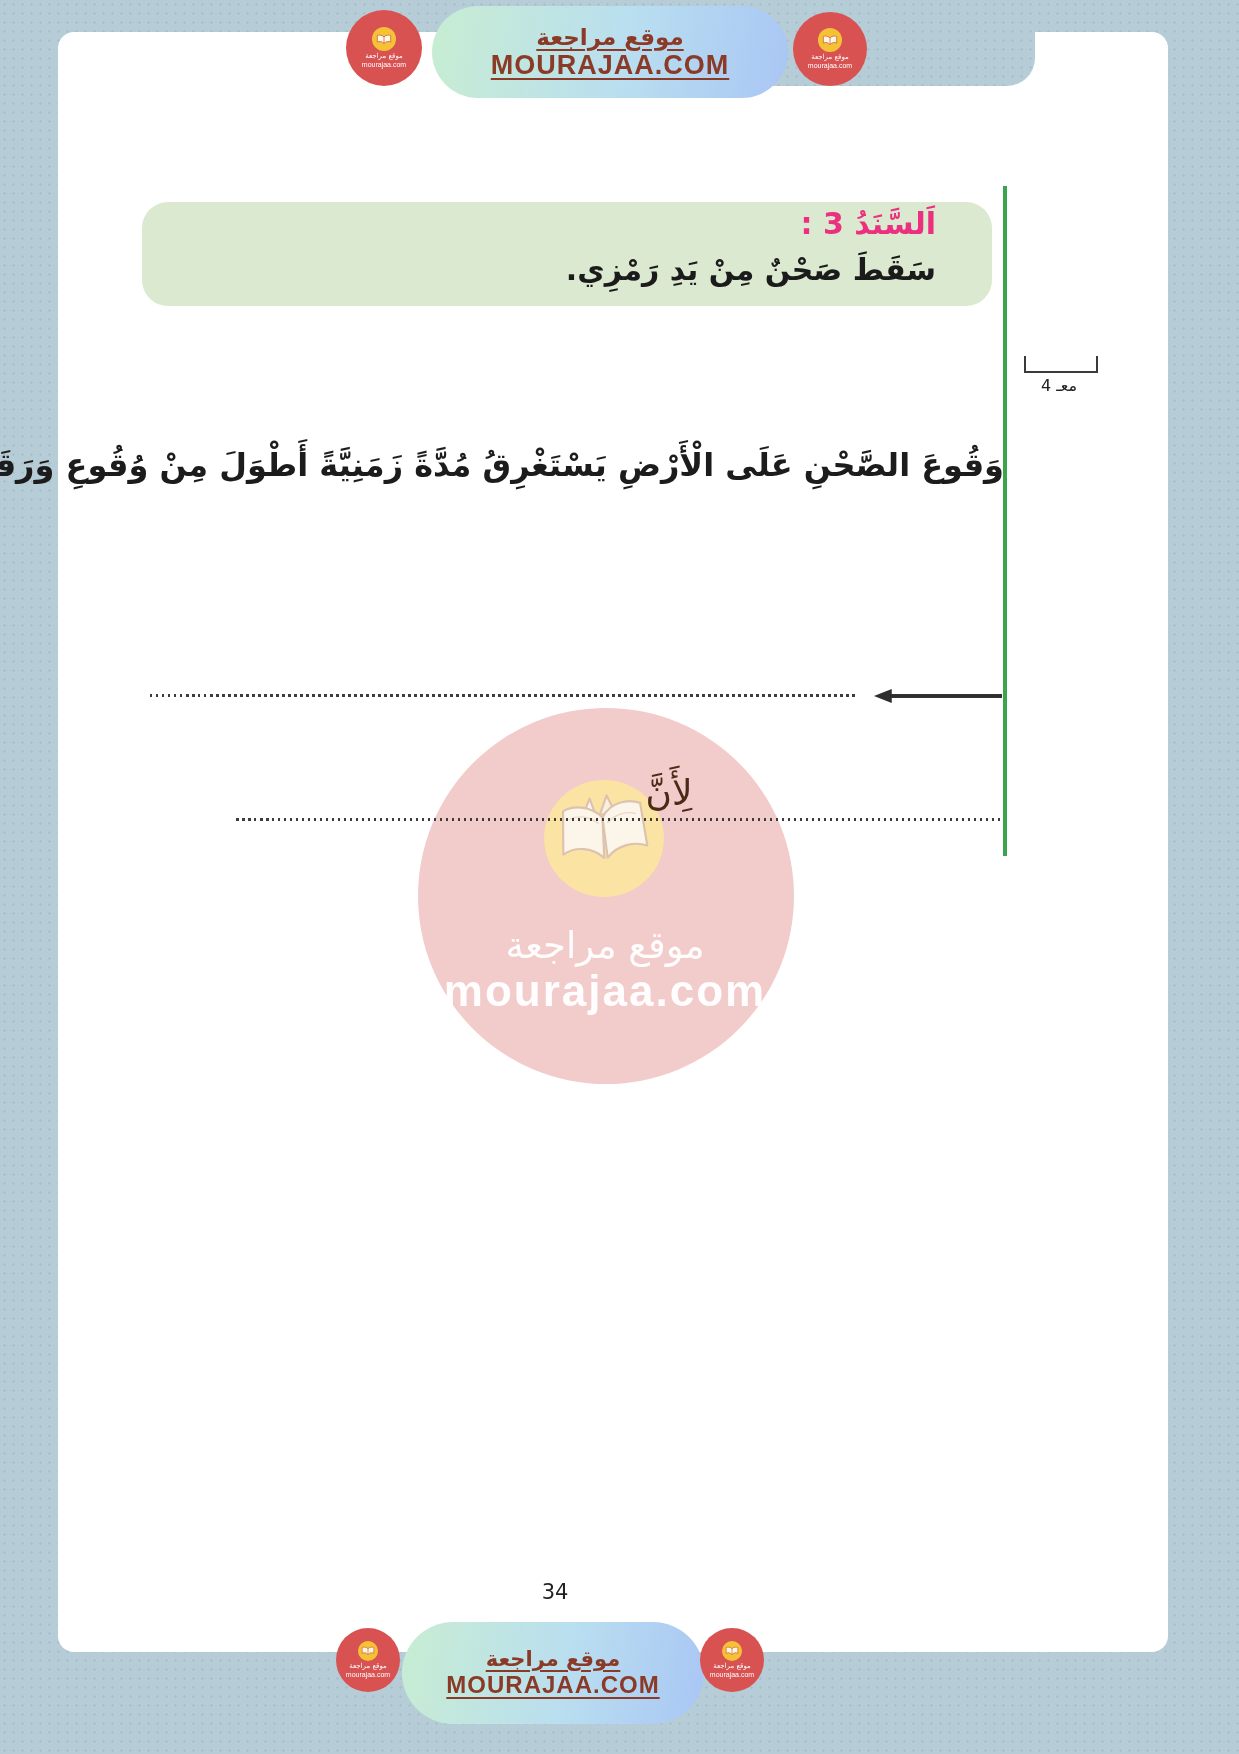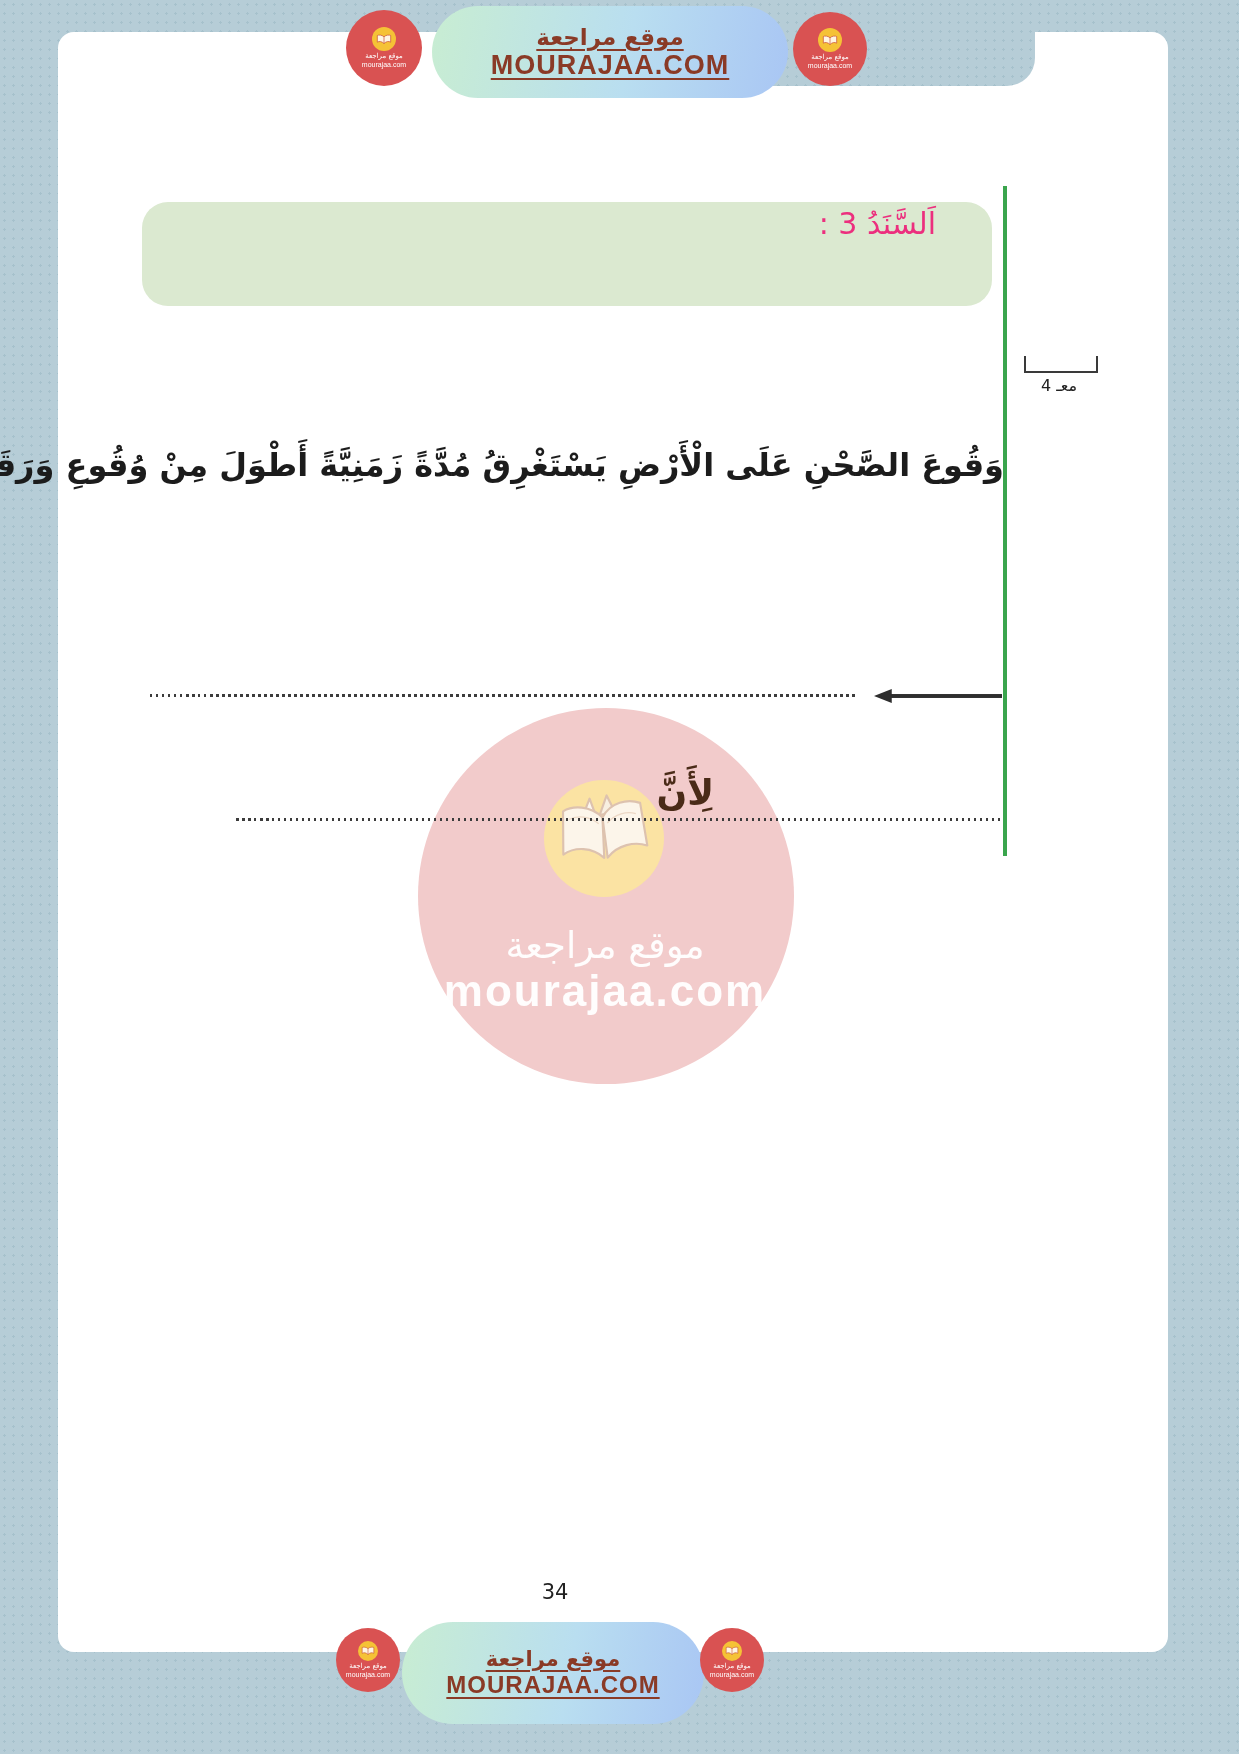--- a/index.html
+++ b/index.html
@@ -37,21 +37,21 @@
   .logo-fr{left:700px;top:1628px;width:64px;height:64px;}
   .logo-badge{width:24px;height:24px;border-radius:50%;background:#f5c236;
     display:flex;align-items:center;justify-content:center;}
   .logo-fl .logo-badge,.logo-fr .logo-badge{width:20px;height:20px;}
   .logo-ar{direction:rtl;font-size:7px;color:#ffffff;line-height:8px;}
   .logo-en{font-family:"Liberation Sans",sans-serif;font-size:7px;color:#ffffff;line-height:8px;}
   
   .sanad-box{position:absolute;left:142px;top:202px;width:850px;height:104px;
     background:#dbe9d0;border-radius:26px;z-index:3;}
   .sanad-title{position:absolute;right:56px;top:4px;direction:rtl;
-    color:#ec2f7e;font-weight:normal;font-size:30px;}
+    color:#ec2f7e;font-weight:bold;font-size:30px;}
   .sanad-text{position:absolute;right:56px;top:50px;direction:rtl;
     color:#1b1b1b;font-weight:bold;font-size:30px;}
   
   .vline{position:absolute;left:1003px;top:186px;width:4px;height:670px;background:#3aa54d;z-index:3;}
   .bracket{position:absolute;left:1024px;top:356px;width:70px;height:15px;
     border-left:2px solid #3a3a3a;border-right:2px solid #3a3a3a;border-bottom:2px solid #3a3a3a;z-index:3;}
   .margin-note{position:absolute;left:1018px;top:376px;width:82px;text-align:center;
     direction:rtl;font-size:16px;color:#222222;z-index:3;}
   
   .instruction{position:absolute;left:240px;top:398px;width:762px;direction:rtl;text-align:right;
@@ -59,22 +59,22 @@
   .body-line{position:absolute;left:136px;width:868px;direction:rtl;text-align:right;
     font-weight:bold;font-size:32px;color:#1c1c1c;z-index:3;white-space:nowrap;}
   .body-line1{top:446px;}
   .body-line2{top:514px;}
   
   .dotted{position:absolute;height:3px;z-index:3;
     background-image:repeating-linear-gradient(90deg,#3c3c3c 0 2.5px, transparent 2.5px 6px);}
   .dot1{left:150px;top:694px;width:706px;}
   .dot2{left:236px;top:818px;width:768px;}
   .arrow-wrap{position:absolute;left:874px;top:688px;z-index:3;line-height:0;}
-  .lian{position:absolute;left:624px;top:772px;width:90px;text-align:right;direction:rtl;
-    font-weight:bold;font-size:36px;color:#4a2b18;z-index:4;}
+  .lian{position:absolute;left:624px;top:772px;width:90px;text-align:center;direction:rtl;
+    font-weight:normal;font-size:36px;color:#4a2b18;z-index:4;}
   
   .wm-circle{position:absolute;left:418px;top:708px;width:376px;height:376px;border-radius:50%;
     background:#f2cbcb;z-index:2;}
   .wm-yellow{position:absolute;left:544px;top:780px;width:120px;height:117px;border-radius:50%;
     background:#fbe3a3;z-index:2;}
   .wm-book{position:absolute;left:548px;top:794px;z-index:2;transform:rotate(-5deg);line-height:0;}
   .wm-ar{position:absolute;left:400px;top:924px;width:410px;text-align:center;direction:rtl;
     font-size:37px;color:rgba(255,255,255,0.95);z-index:2;}
   .wm-en{position:absolute;left:400px;top:966px;width:410px;text-align:center;
     font-family:"Liberation Sans",sans-serif;font-weight:bold;font-size:44px;
@@ -111,20 +111,21 @@
         <path d="M12 4 C9 1 4 1 2 2 L2 12 C5 10 9 11 12 14 C15 11 19 10 22 12 L22 2 C20 1 15 1 12 4 Z" fill="#fff6e3" stroke="#c5492f" stroke-width="1"></path>
         <line x1="12" y1="4" x2="12" y2="14" stroke="#c5492f" stroke-width="1"></line>
       </svg>
     </span>
     <span class="logo-ar">موقع مراجعة</span>
     <span class="logo-en">mourajaa.com</span>
   </div>
 
   <div class="sanad-box">
     <div class="sanad-title">اَلسَّنَدُ 3 :</div>
+    <div class="sanad-text">سَقَطَ صَحْنٌ مِنْ يَدِ رَمْزِي.</div>
   </div>
 
   <div class="vline"></div>
   <div class="bracket"></div>
   <div class="margin-note">معـ 4</div>
 
   <div class="body-line body-line1">وَقُوعَ الصَّحْنِ عَلَى الْأَرْضِ يَسْتَغْرِقُ مُدَّةً زَمَنِيَّةً أَطْوَلَ مِنْ وُقُوعِ وَرَقَةِ كُرَّاسٍ عَلَى</div>
 
   <div class="wm-circle"></div>
   <div class="wm-yellow"></div>

